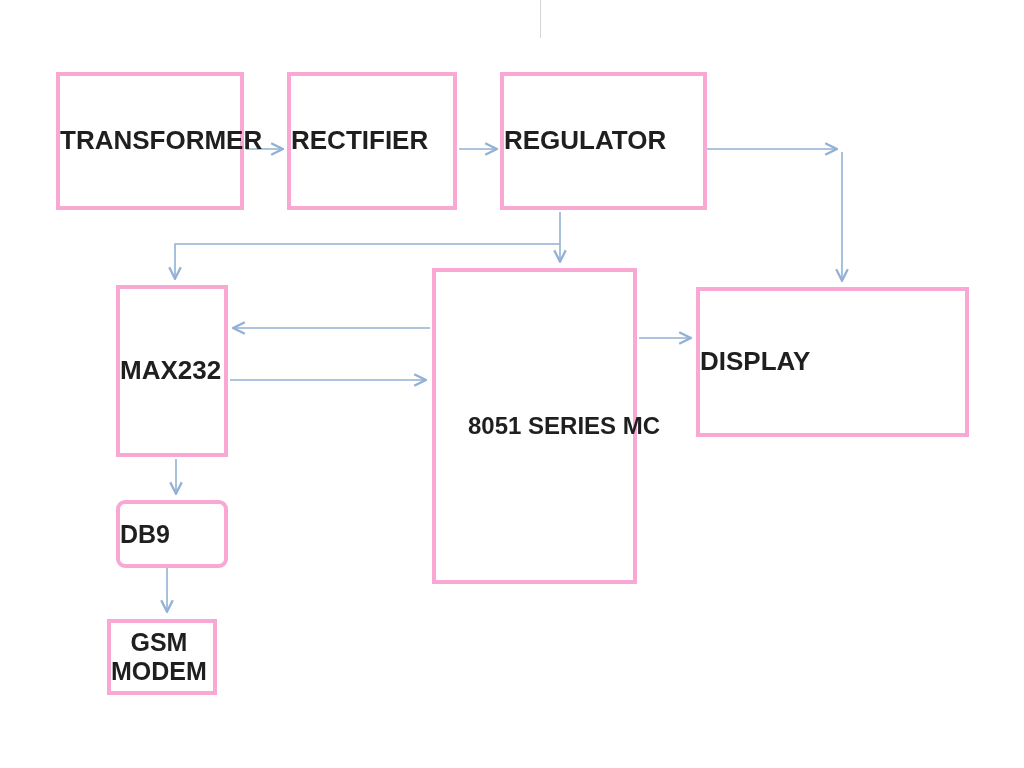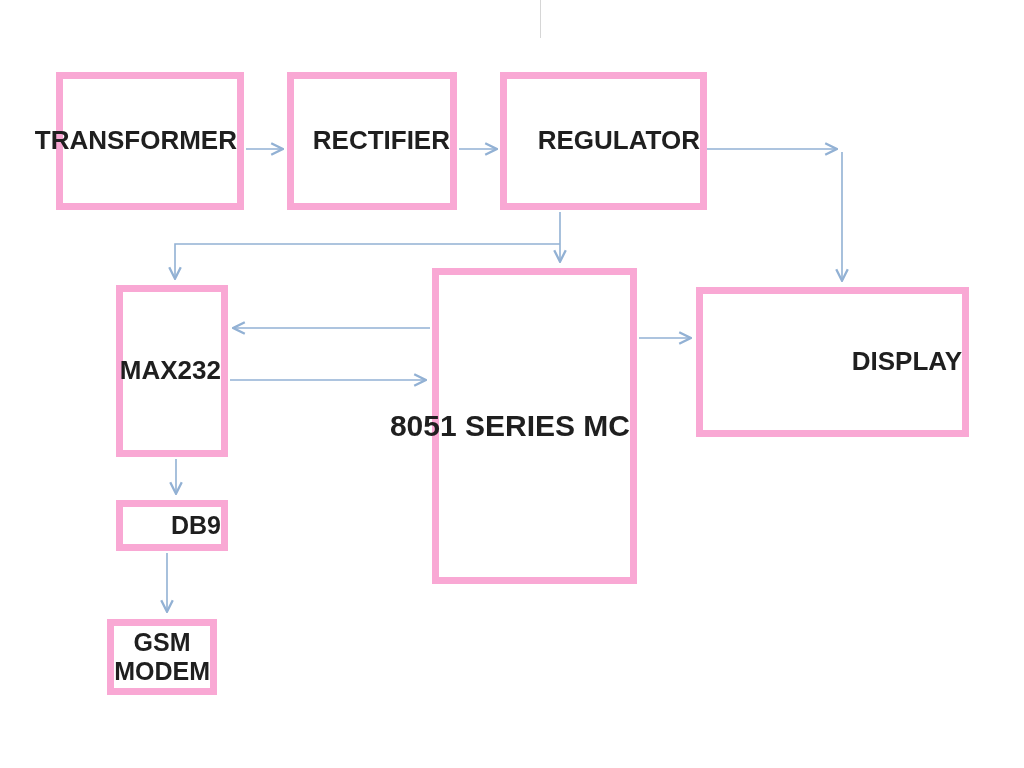--- a/index.html
+++ b/index.html
@@ -11,44 +11,44 @@
     position: relative;
     width: 1024px;
     height: 768px;
     background: #ffffff;
     overflow: hidden;
     font-family: "Liberation Sans", "DejaVu Sans", sans-serif;
   }
   .node {
     position: absolute;
     box-sizing: border-box;
-    border: 7px solid #f9a8d4;
+    border: 4px solid #f9a8d4;
     background: #ffffff;
     display: flex;
     align-items: center;
-    justify-content: flex-end;
+    justify-content: flex-start;
     text-align: center;
   }
   .node .lbl {
     font-weight: bold;
     font-size: 26px;
     color: #1f1f1f;
     letter-spacing: 0px;
     line-height: 1.15;
     white-space: nowrap;
   }
   .node .lbl.small-box { font-size: 25px; }
   
   #node-transformer { left: 56px;  top: 72px;  width: 188px; height: 138px; }
   #node-rectifier   { left: 287px; top: 72px;  width: 170px; height: 138px; }
   #node-regulator   { left: 500px; top: 72px;  width: 207px; height: 138px; }
   #node-max232      { left: 116px; top: 285px; width: 112px; height: 172px; }
   #node-mc8051      { left: 432px; top: 268px; width: 205px; height: 316px; }
   #node-display     { left: 696px; top: 287px; width: 273px; height: 150px; }
-  #node-db9         { left: 116px; top: 500px; width: 112px; height: 51px; }
+  #node-db9         { left: 116px; top: 500px; width: 112px; height: 68px; border-radius: 9px; }
   #node-gsm-modem   { left: 107px; top: 619px; width: 110px; height: 76px; }
 
   #connector-layer {
     position: absolute;
     left: 0; top: 0;
     width: 1024px; height: 768px;
     pointer-events: none;
   }
   #connector-layer path {
     stroke: #92b1d4;
@@ -97,21 +97,21 @@
 
   <div class="node" id="node-regulator">
     <span class="lbl">REGULATOR</span>
   </div>
 
   <div class="node" id="node-max232">
     <span class="lbl">MAX232</span>
   </div>
 
   <div class="node" id="node-mc8051">
-    <span class="lbl" style="font-size:30px;">8051 SERIES MC</span>
+    <span class="lbl" style="font-size:24px;margin-left:32px;">8051 SERIES MC</span>
   </div>
 
   <div class="node" id="node-display">
     <span class="lbl">DISPLAY</span>
   </div>
 
   <div class="node" id="node-db9">
     <span class="lbl small-box">DB9</span>
   </div>
 

